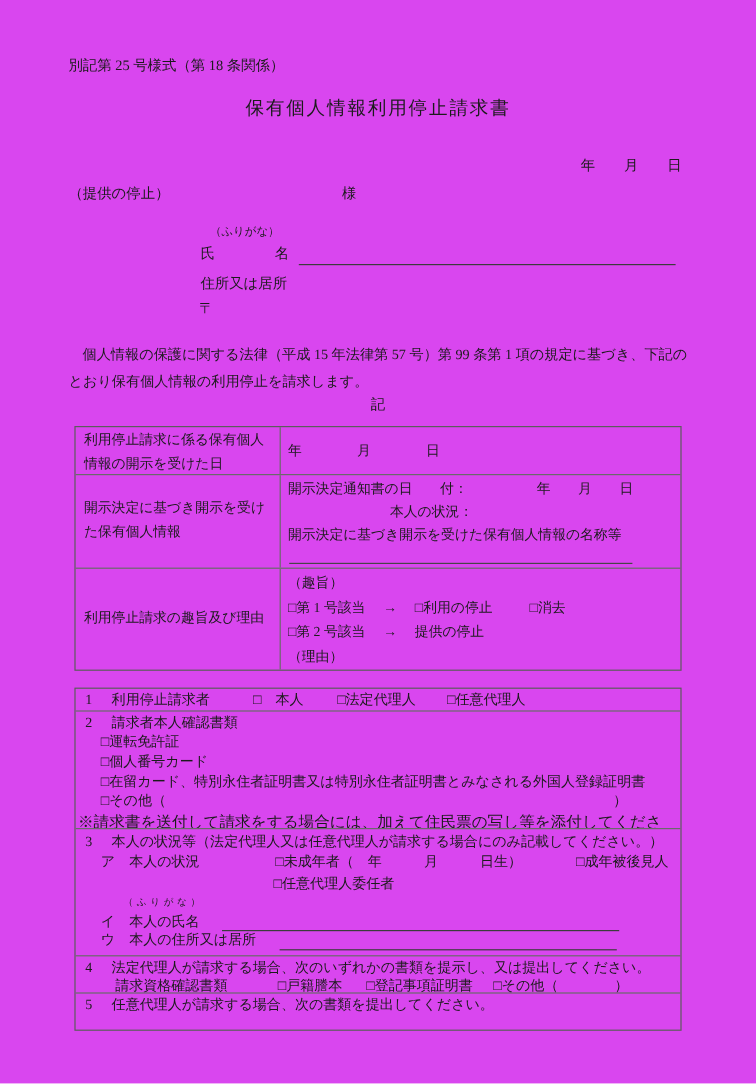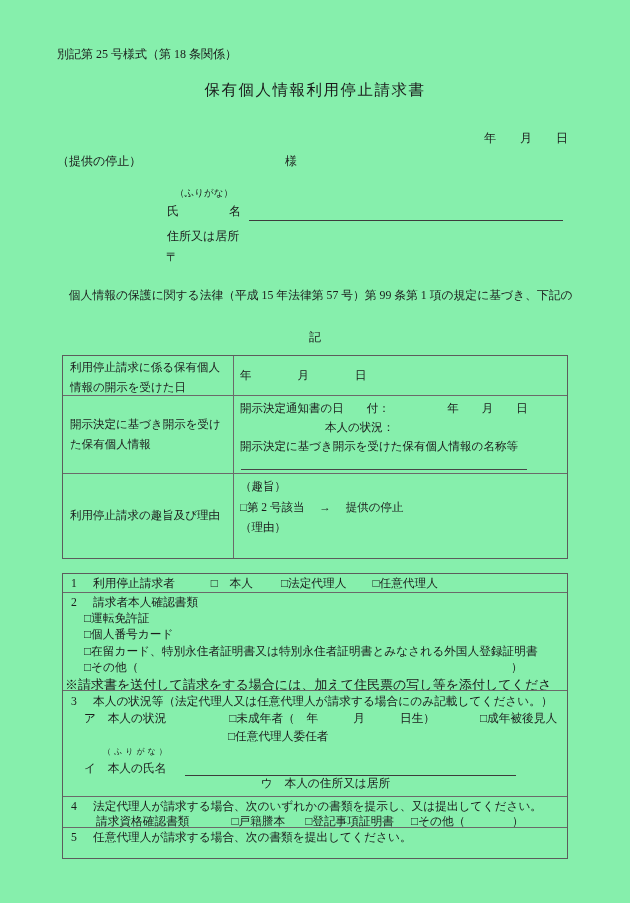--- a/index.html
+++ b/index.html
@@ -1,18 +1,18 @@
 <!DOCTYPE html>
 <html><head>
 <meta charset="utf-8">
 <title>保有個人情報利用停止請求書</title>
 <style>
   html,body{margin:0;padding:0;background:#fff;}
   .page{
-    position:relative;width:630px;height:903px;background:#86efac;
+    position:relative;width:630px;height:903px;background:#d946ef;
     font-family:"Liberation Serif","DejaVu Serif",serif;
     color:#1b1b1b;font-size:12px;overflow:hidden;
   }
   .abs{position:absolute;}
   .form-number{left:57px;top:46px;}
   .doc-title{left:0;right:0;top:80px;text-align:center;font-size:15.5px;letter-spacing:1.5px;}
   .date-line{left:484px;top:130px;}
   .recipient{left:57px;top:153px;}
   .honorific{left:285px;top:153px;}
   .furigana-top{left:175px;top:187px;font-size:9.5px;}
@@ -60,21 +60,21 @@
   .other-line{position:relative;}
   .other-close{position:absolute;left:448px;top:0;}
   .note-line{font-size:13px;padding-left:2px;margin-top:2px;line-height:13px;}
   .s3{height:106px;padding-top:2px;}
   .s3 .head-line{line-height:17px;}
   .line-a{padding-left:21px;line-height:17.5px;}
   .line-a2{padding-left:165px;line-height:17.5px;}
   .furigana2{padding-left:40px;font-size:8px;letter-spacing:3px;margin-top:2px;line-height:9px;}
   .line-i{padding-left:21px;display:flex;align-items:flex-end;height:20px;}
   .i-line{width:331px;margin-left:19px;height:16px;}
-  .line-u{padding-left:21px;display:flex;align-items:center;height:24px;flex-direction:column;}
+  .line-u{padding-left:21px;display:flex;align-items:flex-start;height:24px;}
   .u-line{width:281px;margin-left:20px;height:16px;}
   .s4,.s5{height:31px;padding-top:2px;line-height:14.8px;}
   .docs-line{padding-left:33px;}
 </style>
 </head>
 <body>
 
 <div class="page">
 
   <div class="abs form-number">別記第 25 号様式（第 18 条関係）</div>
@@ -88,20 +88,21 @@
     <span>氏</span>
     <span>名</span>
   </div>
   <div class="abs uline name-line"></div>
 
   <div class="abs addr-label">住所又は居所</div>
   <div class="abs postal-mark">〒</div>
 
   <div class="abs paragraph">
     <div>　個人情報の保護に関する法律（平成 15 年法律第 57 号）第 99 条第 1 項の規定に基づき、下記の</div>
+    <div>とおり保有個人情報の利用停止を請求します。</div>
   </div>
   <div class="abs ki">記</div>
 
   <div class="abs t1">
     <div class="t1-row r1">
       <div class="t1-left">利用停止請求に係る保有個人情報の開示を受けた日</div>
       <div class="t1-right">
         <span>年　　　　月　　　　日</span>
       </div>
     </div>
@@ -112,20 +113,26 @@
         <div class="docnum">本人の状況：</div>
         <div>開示決定に基づき開示を受けた保有個人情報の名称等</div>
         <div class="name-etc-line"></div>
       </div>
     </div>
     <div class="t1-row r3">
       <div class="t1-left vc">利用停止請求の趣旨及び理由</div>
       <div class="t1-right">
         <div>（趣旨）</div>
         <div>
+          <span class="cbx">□第 1 号該当</span>
+          <span class="ml12">→</span>
+          <span class="cbx ml12">□利用の停止</span>
+          <span class="cbx ml28">□消去</span>
+        </div>
+        <div>
           <span class="cbx">□第 2 号該当</span>
           <span class="ml12">→</span>
           <span class="ml12">提供の停止</span>
         </div>
         <div>（理由）</div>
       </div>
     </div>
   </div>
 
   <div class="abs t2">

